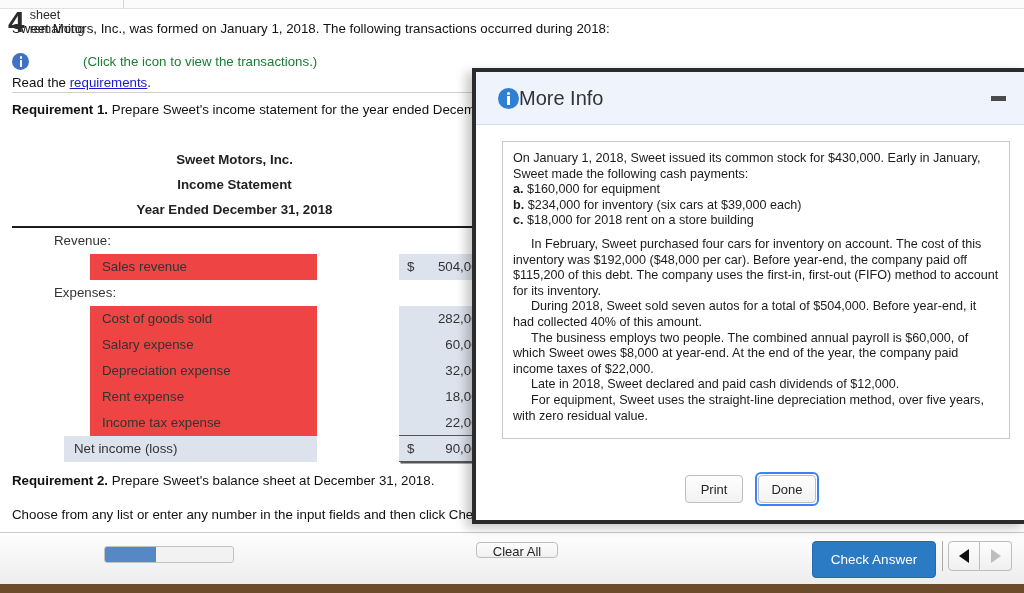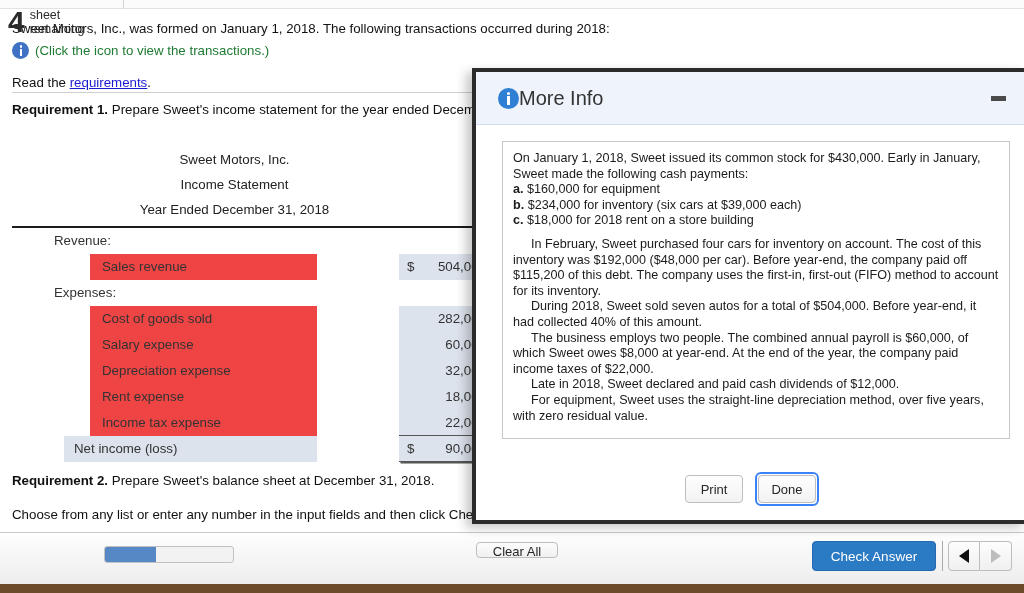--- a/index.html
+++ b/index.html
@@ -28,21 +28,21 @@
   .worksheet {
     position: absolute; left: 0; top: 9px; width: 1024px; height: 523px;
     background: #fff; overflow: hidden;
   }
 
   .q-line {
     font-size: 13.3px; line-height: 17px; color: #111;
     padding: 0 12px; white-space: nowrap;
   }
   .prompt1 { position: absolute; left: 0; top: 11px; }
-  .iconline { position: absolute; left: 0; top: 33px; display: flex; align-items: center; padding: 0 12px; }
+  .iconline { position: absolute; left: 0; top: 44px; display: flex; align-items: center; padding: 0 12px; gap: 48px; }
   .readline { position: absolute; left: 0; top: 65px; }
 
   .info-ico {
     display: inline-block; width: 17px; height: 17px; border-radius: 50%;
     background: #3f72c4; position: relative; margin-right: 6px; flex: none;
   }
   .info-ico::before {
     content: ""; position: absolute; left: 7.5px; top: 3px;
     width: 2.5px; height: 2.5px; border-radius: 50%; background: #fff;
   }
@@ -59,21 +59,21 @@
     background: #cfcfcf;
   }
 
   .req1 { position: absolute; left: 0; top: 92px; }
   .req1 .q-line { white-space: normal; width: 1012px; }
   .bold { font-weight: bold; }
 
   
   .stmt { position: absolute; left: 12px; top: 138px; width: 460px; }
   .stmt-title {
-    text-align: center; font-weight: normal; font-size: 13.3px;
+    text-align: center; font-weight: bold; font-size: 13.3px;
     color: #222; padding: 5px 0; width: 445px;
   }
   .stmt-head-rule {
     width: 460px; height: 2px; background: #1b1b1b; margin-top: 4px;
   }
 
   .row { position: relative; height: 26px; }
   .row-label {
     position: absolute; left: 0; top: 0; height: 26px; line-height: 26px;
     font-size: 13.3px; color: #333; white-space: nowrap;
@@ -121,21 +121,21 @@
   .btn {
     font-family: "Liberation Sans", sans-serif; font-size: 13px;
     border: 1px solid #bdbdbd; border-radius: 4px;
     background: linear-gradient(#fdfdfd, #f0f0f0);
     color: #262626; cursor: pointer;
   }
   .clear-all {
     position: absolute; left: 476px; top: 542px; width: 82px; height: 16px;
   }
   .check-answer {
-    position: absolute; left: 812px; top: 541px; width: 124px; height: 30px;
+    position: absolute; left: 812px; top: 541px; width: 124px; height: 37px;
     background: #2b7ac4; border: 1px solid #236aae; color: #fff; font-size: 13.5px;
     border-radius: 4px;
   }
   .navsep {
     position: absolute; left: 942px; top: 541px; width: 1px; height: 30px;
     background: #aaa;
   }
   .navbtn {
     position: absolute; top: 541px; width: 32px; height: 30px;
     display: flex; align-items: center; justify-content: center;

